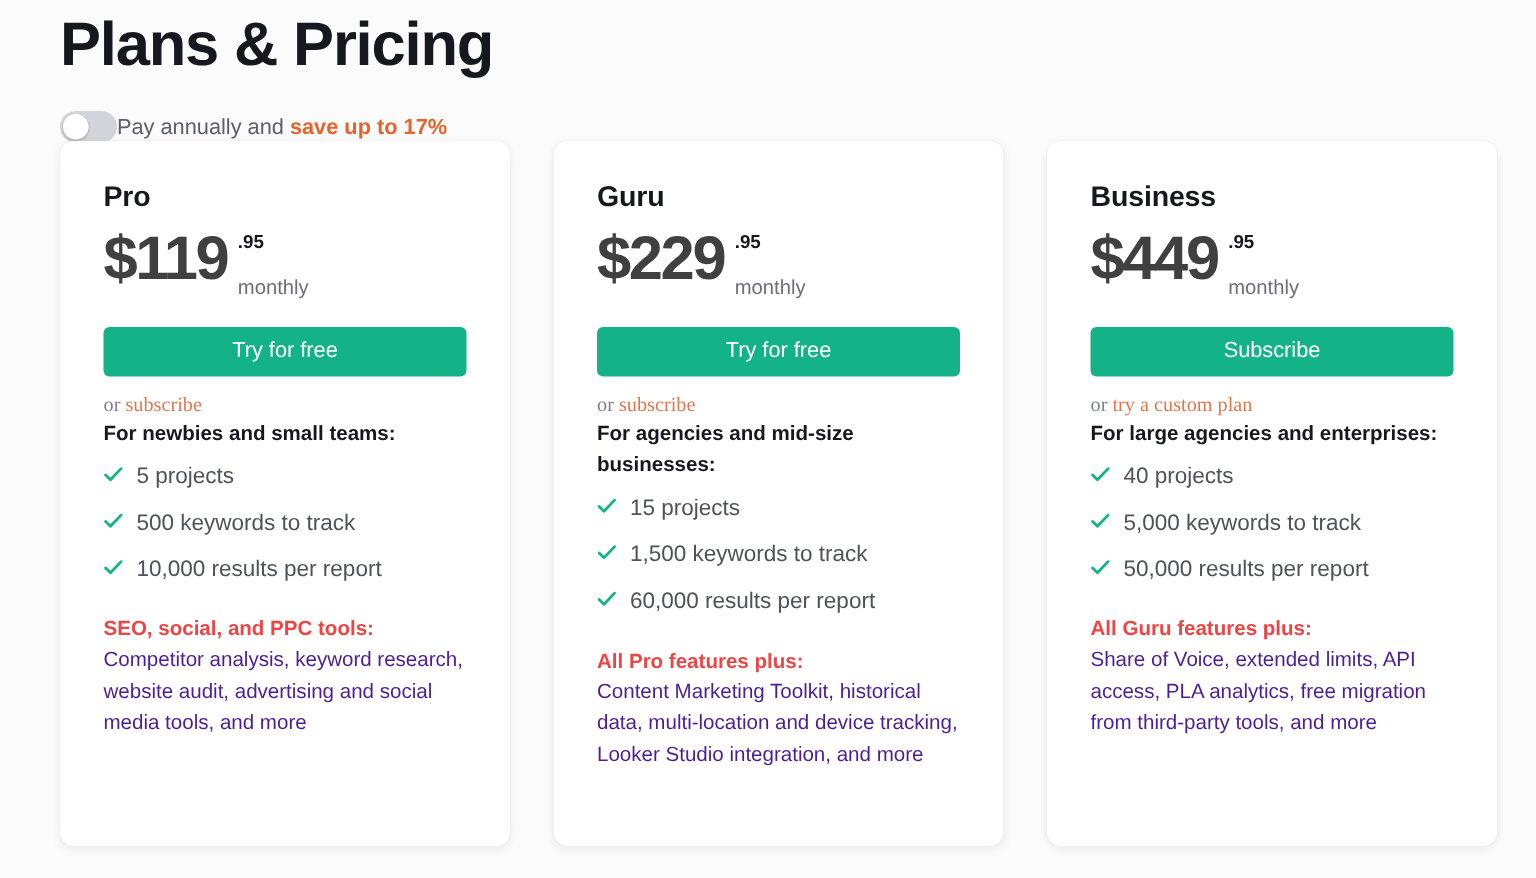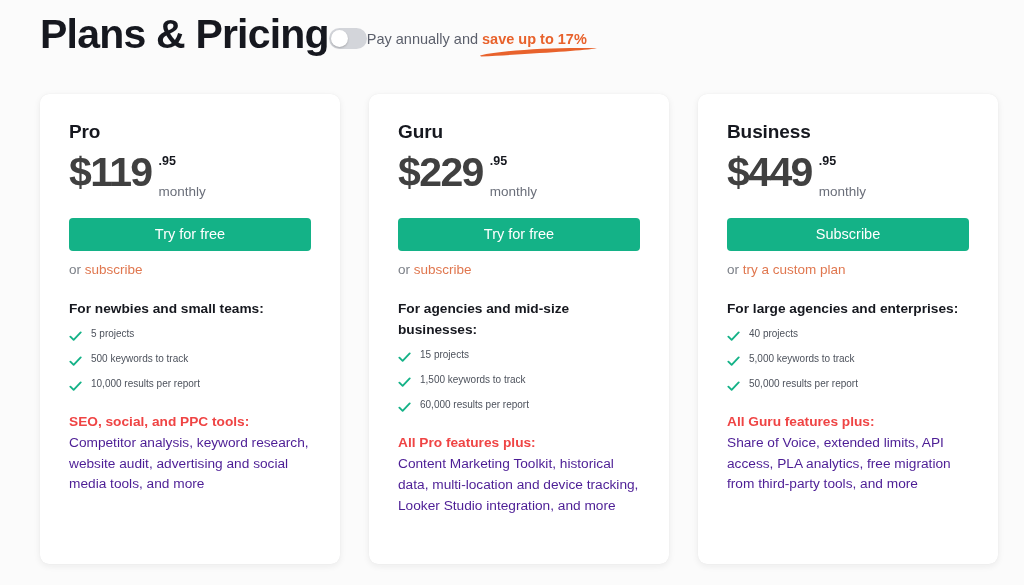--- a/index.html
+++ b/index.html
@@ -25,22 +25,23 @@
   }
 
   
   .header {
     position: absolute;
     left: 0; top: 0;
     width: 908px;
     height: 90px;
     display: flex;
     align-items: flex-start;
-    justify-content: flex-start;
+    justify-content: center;
     padding: 8px 26px 0 40px;
+    flex-direction: column;
   }
 
   .page-title {
     font-size: 41px;
     font-weight: bold;
     letter-spacing: -0.8px;
     color: #16181f;
     line-height: 1.2;
     margin-top: 2px;
   }
@@ -165,42 +166,42 @@
     border: none;
     border-radius: 4px;
     cursor: pointer;
     font-family: inherit;
     margin-bottom: 11px;
   }
 
   .secondary-line {
     font-size: 13.5px;
     color: #7c8088;
-    margin-bottom: 21px;
+    font-family: Liberation Serif, serif;
   }
   .secondary-link {
     color: #e0774f;
     text-decoration: none;
     cursor: pointer;
   }
 
   .audience {
     font-size: 13.7px;
     font-weight: bold;
     color: #16181f;
     line-height: 1.55;
     margin-bottom: 8px;
   }
 
   .feature-list { list-style: none; }
   .feature-item {
     display: flex;
     align-items: flex-start;
     gap: 9px;
-    font-size: 10px;
+    font-size: 15px;
     color: #4d525c;
     line-height: 1.45;
     margin-bottom: 9px;
   }
   .check-icon {
     flex: none;
     width: 13px;
     height: 13px;
     margin-top: 3px;
   }

